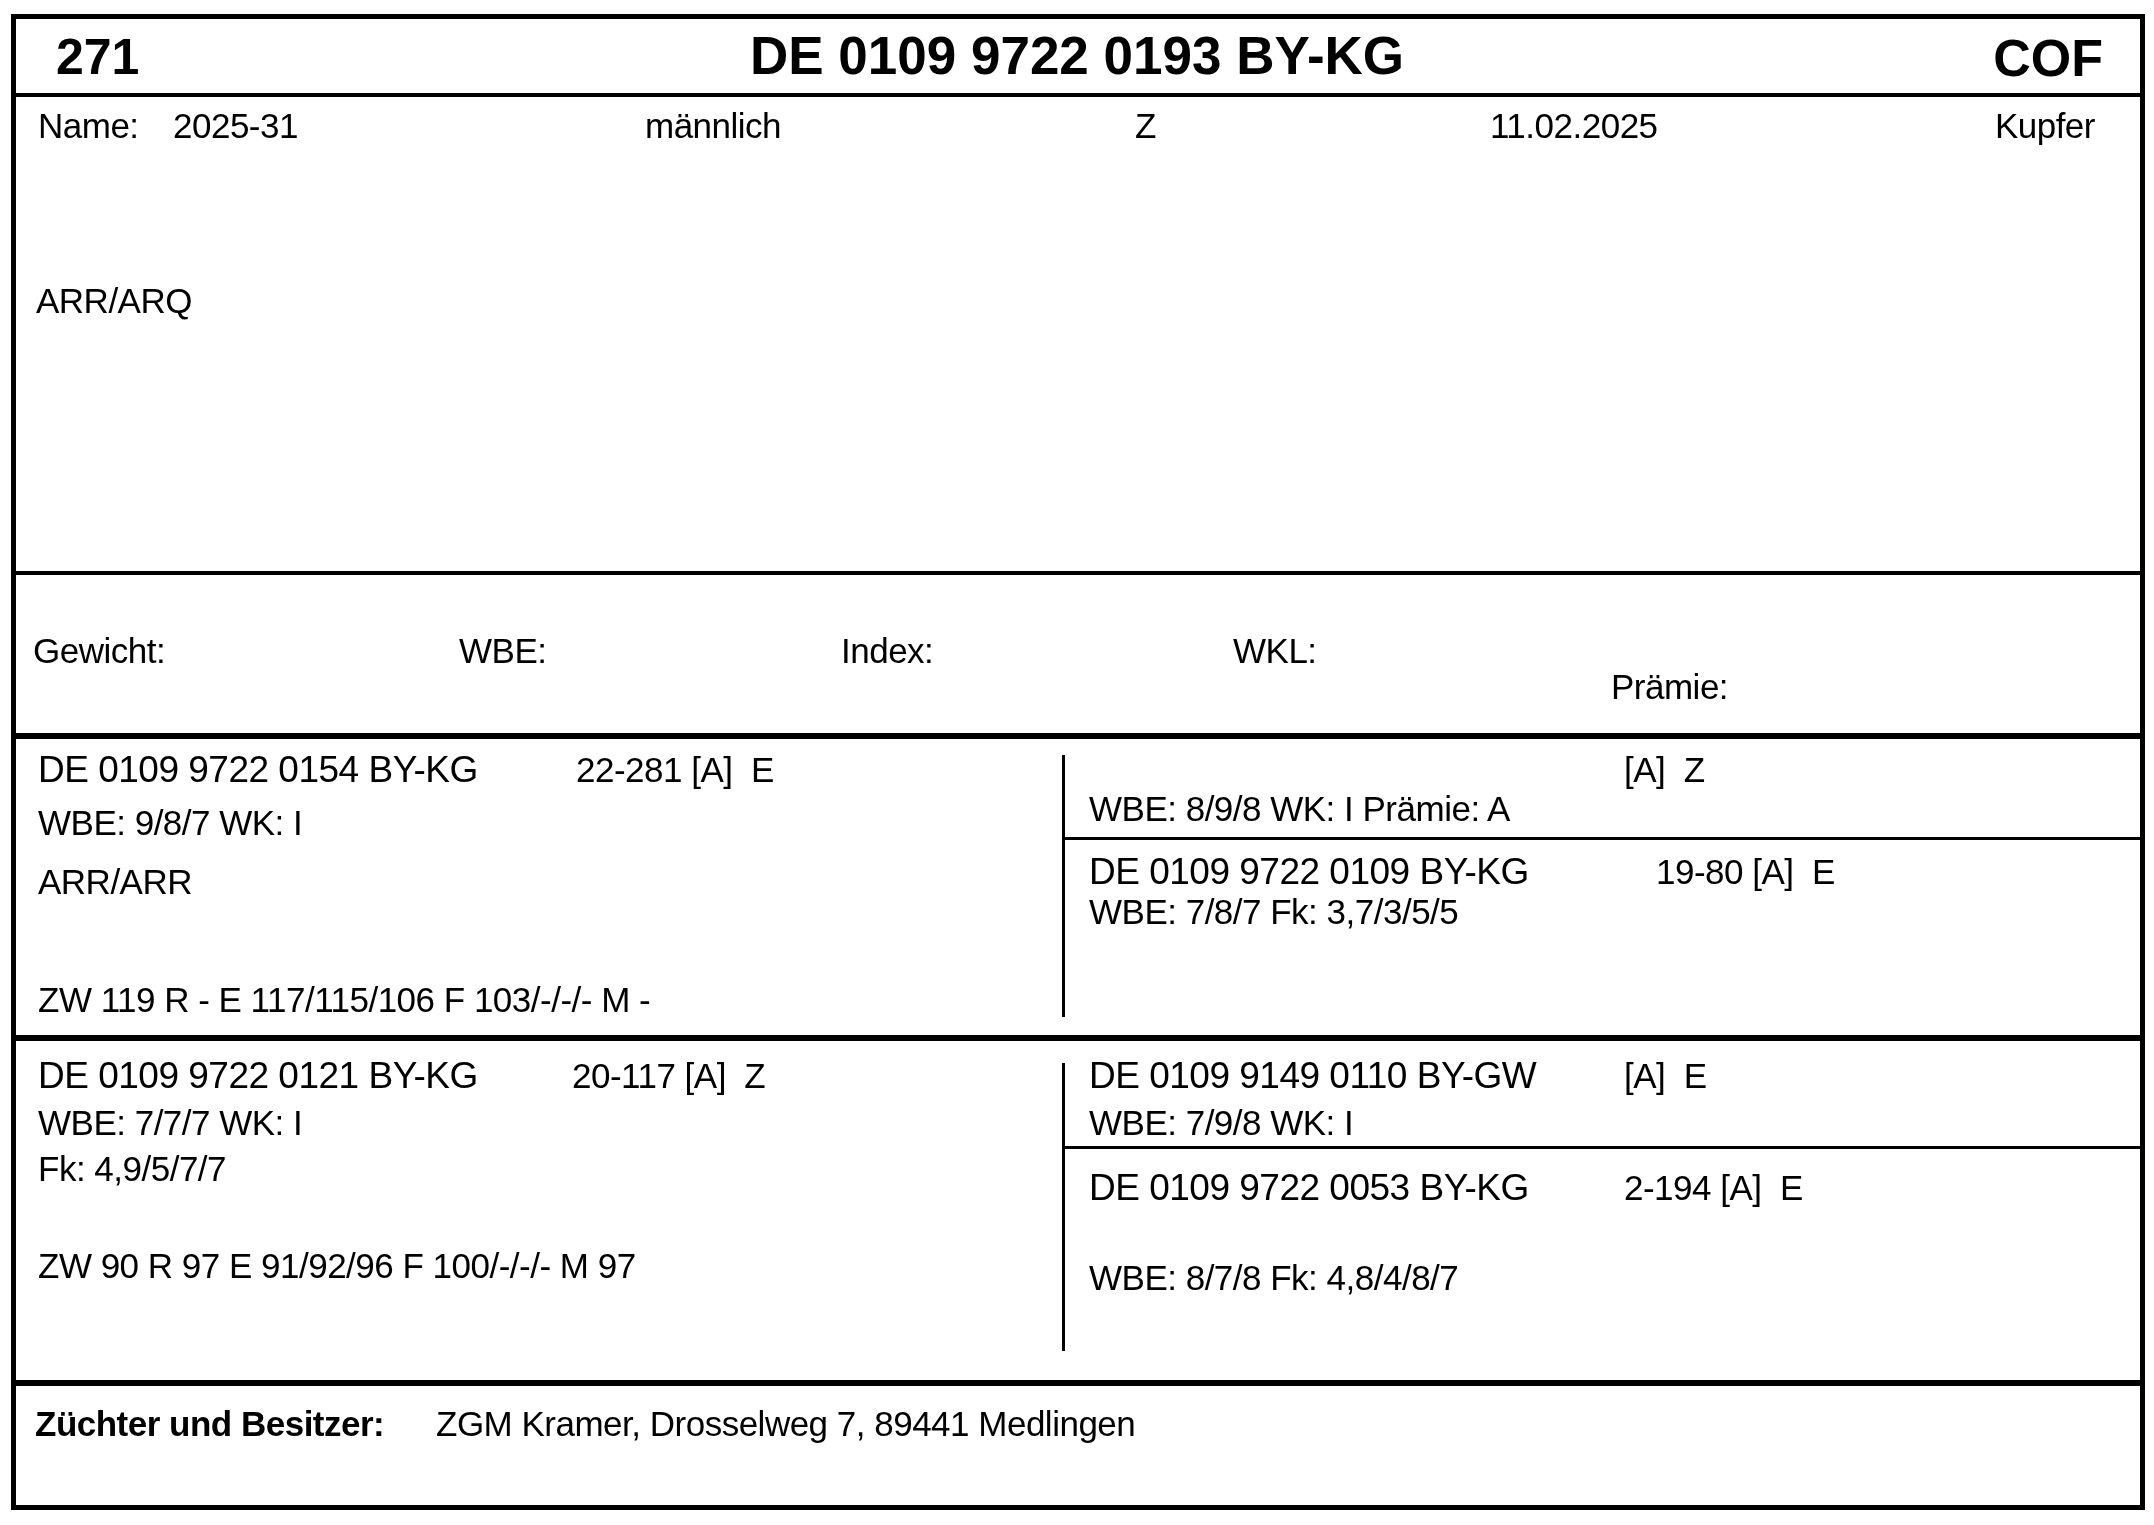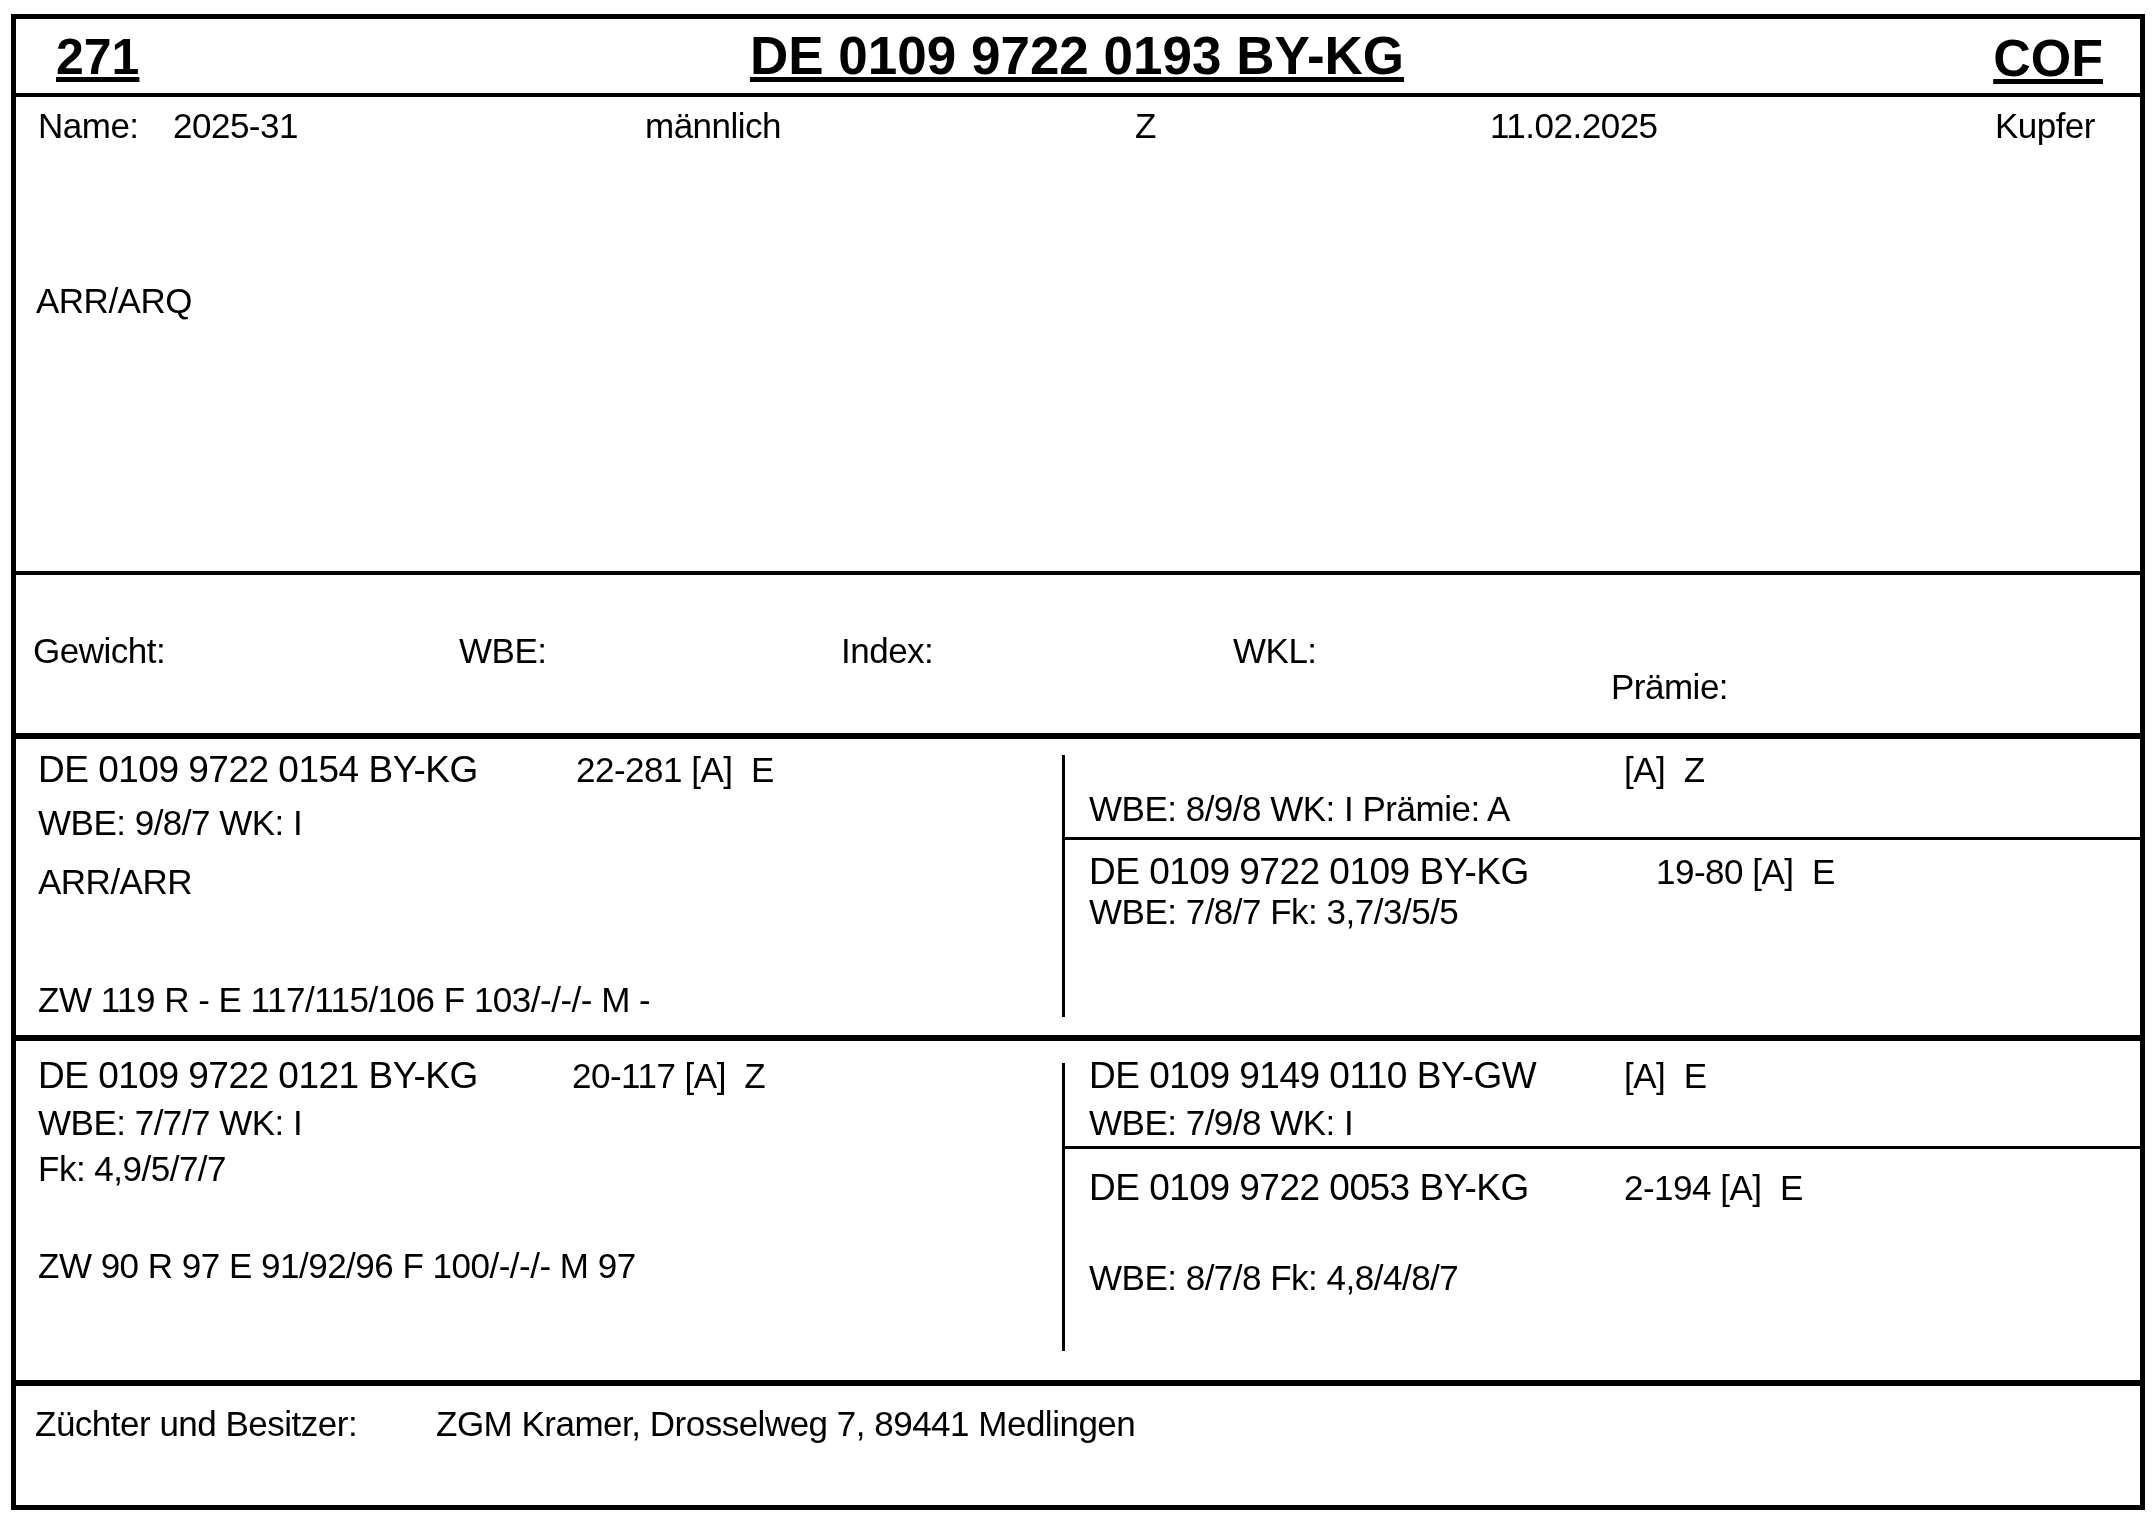--- a/index.html
+++ b/index.html
@@ -17,22 +17,22 @@
   }
   .hline{position:absolute;left:14px;width:2126px;background:#000;}
   .hline.half{left:1062px;width:1078px;}
   .vline{position:absolute;width:3px;background:#000;}
   .t{
     position:absolute;
     font-size:35px;line-height:1.05;
     white-space:pre;
     letter-spacing:-0.5px;
   }
-  .b{font-weight:normal;}
-  .hdr{font-size:50px;font-weight:bold;letter-spacing:0;text-decoration:underline;}
+  .b{font-weight:bold;}
+  .hdr{font-size:50px;font-weight:bold;letter-spacing:0;}
   .hdr-title{font-size:53px;left:0;width:100%;text-align:center;}
   .ped-id{font-size:37px;font-weight:normal;}
   .right-align{text-align:right;}
 </style>
 </head>
 <body>
 
 <div class="page">
 
   <div class="frame"></div>

